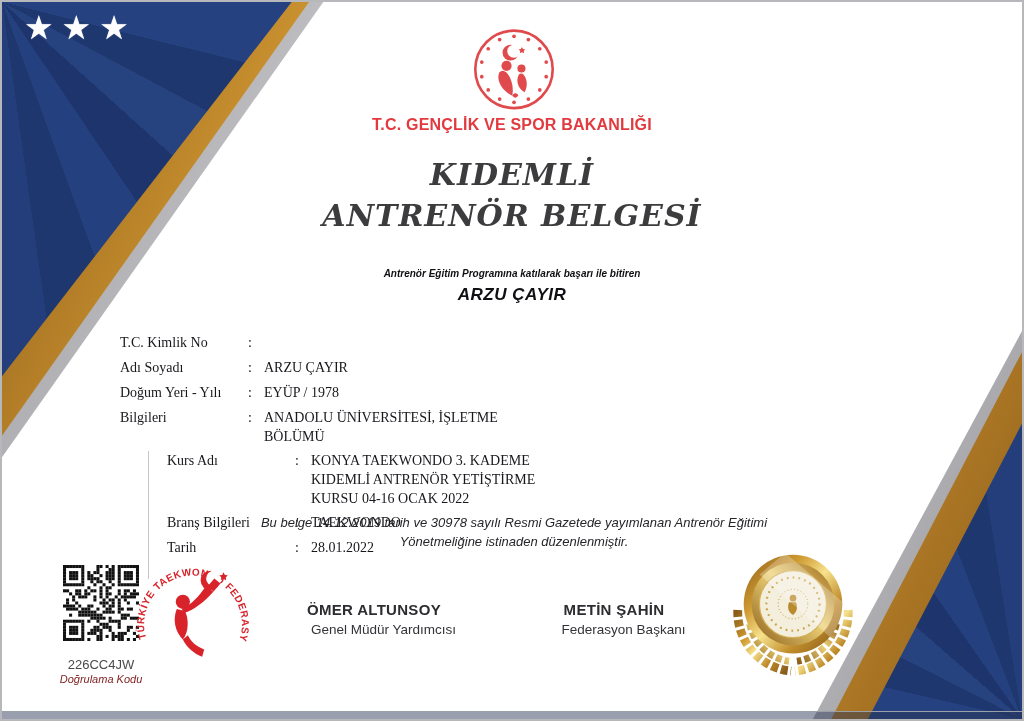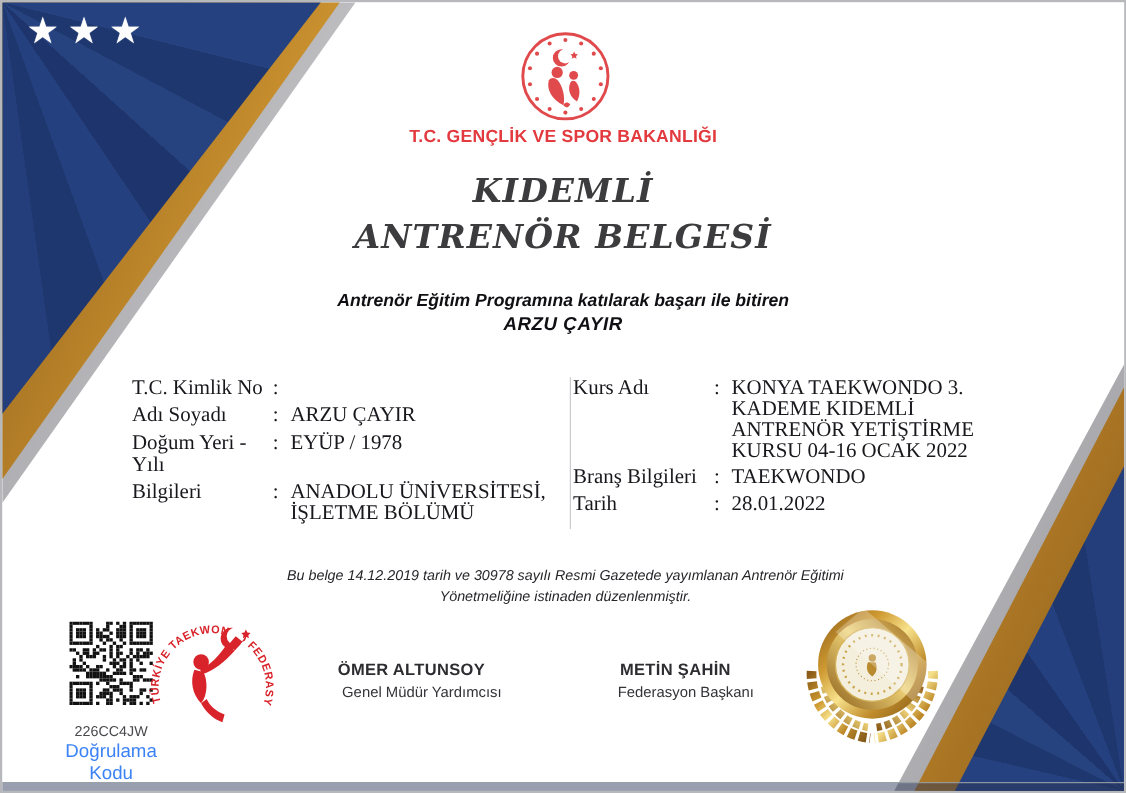--- a/index.html
+++ b/index.html
@@ -38,39 +38,39 @@
   .gov-logo{position:absolute;left:468px;top:26px;width:88px;height:88px;}
   .ministry1{position:absolute;left:0;right:0;top:114px;text-align:center;
     color:#e23a3e;font-weight:bold;font-size:16px;letter-spacing:.2px;}
   .ministry2{position:absolute;left:0;right:0;top:134px;text-align:center;
     color:#e23a3e;font-weight:bold;font-size:11.5px;letter-spacing:.2px;}
   .cert-title{position:absolute;left:0;right:0;top:152px;text-align:center;
     font-family:"DejaVu Serif",serif;font-style:italic;font-weight:bold;
     font-size:30px;line-height:41px;color:#3c3c3e;letter-spacing:1px;}
   
   .recipient{position:absolute;left:0;right:0;top:262px;text-align:center;color:#101014;}
-  .recipient .intro,.recipient .statement{font-size:16px;font-weight:bold;font-style:italic;line-height:20px;}
+  .recipient .intro,.recipient .statement{font-size:10px;font-weight:bold;font-style:italic;line-height:20px;}
   .recipient .name{font-size:17px;font-weight:bold;font-style:italic;letter-spacing:.5px;line-height:21px;}
   
-  .details{position:absolute;top:341px;left:118px;right:90px;display:flex;
-    font-family:"Liberation Serif",serif;font-size:19px;color:#17171c;}
+  .details{position:absolute;top:331px;left:118px;right:90px;display:flex;
+    font-family:"Liberation Serif",serif;font-size:14px;color:#17171c;flex-direction:column;}
   .col-left{width:398px;}
-  .col-right{padding-left:2px;border-left:1px solid #c7c7cb;min-height:128px;}
+  .col-right{padding-left:18px;border-left:1px solid #c7c7cb;min-height:128px;margin-left:28px;}
   .drow{display:flex;margin-bottom:5px;line-height:20px;}
   .dlbl{width:128px;flex:none;}
   .dcolon{width:16px;flex:none;text-align:left;}
   .dval{max-width:256px;line-height:19px;}
   
   .legal{position:absolute;left:252px;top:511px;width:520px;text-align:center;
     font-size:13px;font-style:italic;color:#26262a;line-height:19px;}
   
   .qr-block{position:absolute;left:52px;top:563px;width:94px;text-align:center;}
   .qr-block svg{width:76px;height:76px;display:block;margin:0 auto;}
   .qr-code-text{font-size:13px;color:#4a4a4e;margin-top:16px;}
-  .qr-label{font-size:17px;color:#3b82f6;margin-top:1px;}
+  .qr-label{font-size:11px;color:#7f1d1d;margin-top:1px;font-style:italic;}
   .tkd-logo{position:absolute;left:130px;top:551px;width:122px;height:122px;}
   .signatures{position:absolute;left:252px;top:599px;width:480px;display:flex;}
   .sig{flex:1;text-align:center;}
   .sig-name{font-size:15px;font-weight:bold;color:#2d2d31;letter-spacing:.3px;}
   .sig-title{font-size:13.5px;color:#333338;margin-top:4px;margin-left:19px;}
   .seal{position:absolute;left:722px;top:542px;width:138px;height:134px;}
 </style>
 </head>
 <body>
 

